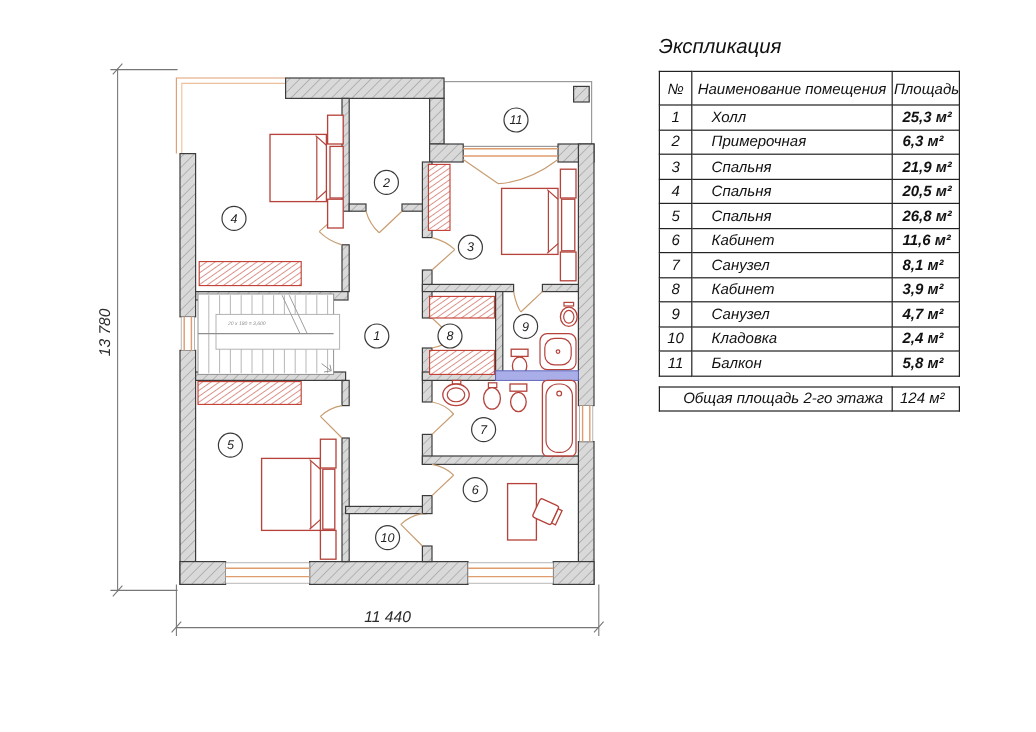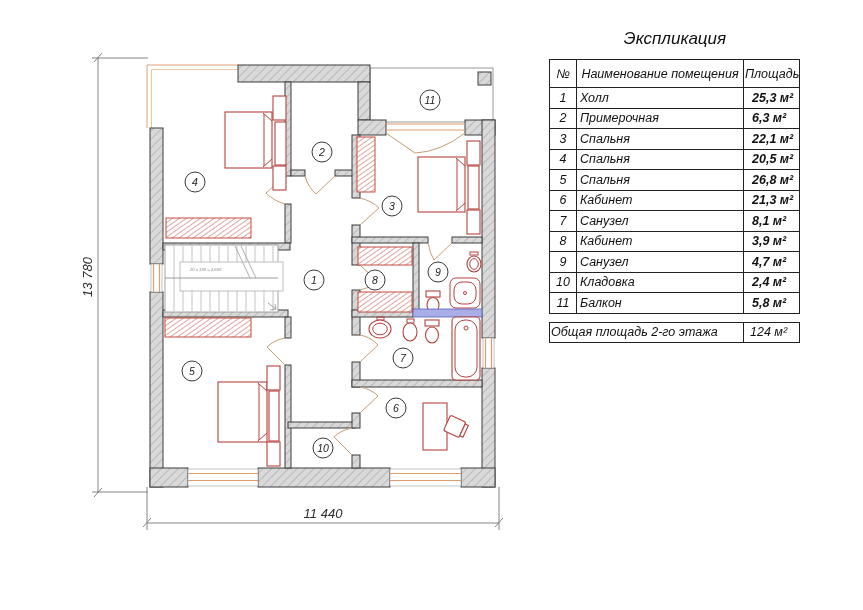--- a/index.html
+++ b/index.html
@@ -17,32 +17,32 @@
   .win{stroke:#df9d6e;stroke-width:1.2;fill:none;}
   .door{stroke:#c89d72;stroke-width:1;fill:none;}
   .stair{stroke:#b4b4b4;stroke-width:0.8;fill:none;}
   .dim{stroke:#777;stroke-width:0.9;fill:none;}
   .dimtxt{font-family:"Liberation Sans",sans-serif;font-style:italic;font-size:13px;fill:#2c2c2c;}
   .roomnum{font-family:"Liberation Sans",sans-serif;font-style:italic;font-size:10.5px;fill:#222;}
   .lblcirc{fill:#fff;stroke:#3a3a3a;stroke-width:1;}
 
   
   .legend{position:absolute;left:549px;top:28px;width:252px;font-style:italic;color:#111;}
-  .legend .title{text-align:center;font-size:17px;line-height:1.3;margin-bottom:9px;white-space:nowrap;}
+  .legend .title{text-align:left;font-size:17px;line-height:1.3;margin-bottom:9px;white-space:nowrap;}
   table{border-collapse:collapse;width:250px;table-layout:fixed;}
   th,td{border:1px solid #222;font-weight:normal;font-style:italic;font-size:12.5px;overflow:hidden;white-space:nowrap;}
   thead th{height:25px;text-align:center;}
   tbody td{height:17.5px;}
   col.c-num{width:27px;} col.c-name{width:167px;} col.c-area{width:56px;}
   td.num{text-align:center;}
-  td.name{padding-left:3px;}
+  td.name{padding-left:16px;}
   td.area{padding-left:8px;font-weight:bold;}
   .totals{margin-top:8px;}
   .totals td{height:17.5px;}
-  .totals .t-label{text-align:left;padding-right:7px;}
+  .totals .t-label{text-align:right;padding-right:7px;}
   .totals .t-val{padding-left:6px;}
 </style>
 </head>
 <body>
 
 <div class="sheet">
 
   <svg id="plan" viewBox="0 0 450 515">
     <defs>
       <pattern id="wh" patternUnits="userSpaceOnUse" width="6" height="6" patternTransform="rotate(45)">
@@ -359,36 +359,36 @@
             <td class="area">25,3 м²</td>
           </tr>
         <tr>
             <td class="num">2</td>
             <td class="name">Примерочная</td>
             <td class="area">6,3 м²</td>
           </tr>
         <tr>
             <td class="num">3</td>
             <td class="name">Спальня</td>
-            <td class="area">22,1 м²</td>
+            <td class="area">21,9 м²</td>
           </tr>
         <tr>
             <td class="num">4</td>
             <td class="name">Спальня</td>
             <td class="area">20,5 м²</td>
           </tr>
         <tr>
             <td class="num">5</td>
             <td class="name">Спальня</td>
             <td class="area">26,8 м²</td>
           </tr>
         <tr>
             <td class="num">6</td>
             <td class="name">Кабинет</td>
-            <td class="area">21,3 м²</td>
+            <td class="area">11,6 м²</td>
           </tr>
         <tr>
             <td class="num">7</td>
             <td class="name">Санузел</td>
             <td class="area">8,1 м²</td>
           </tr>
         <tr>
             <td class="num">8</td>
             <td class="name">Кабинет</td>
             <td class="area">3,9 м²</td>

